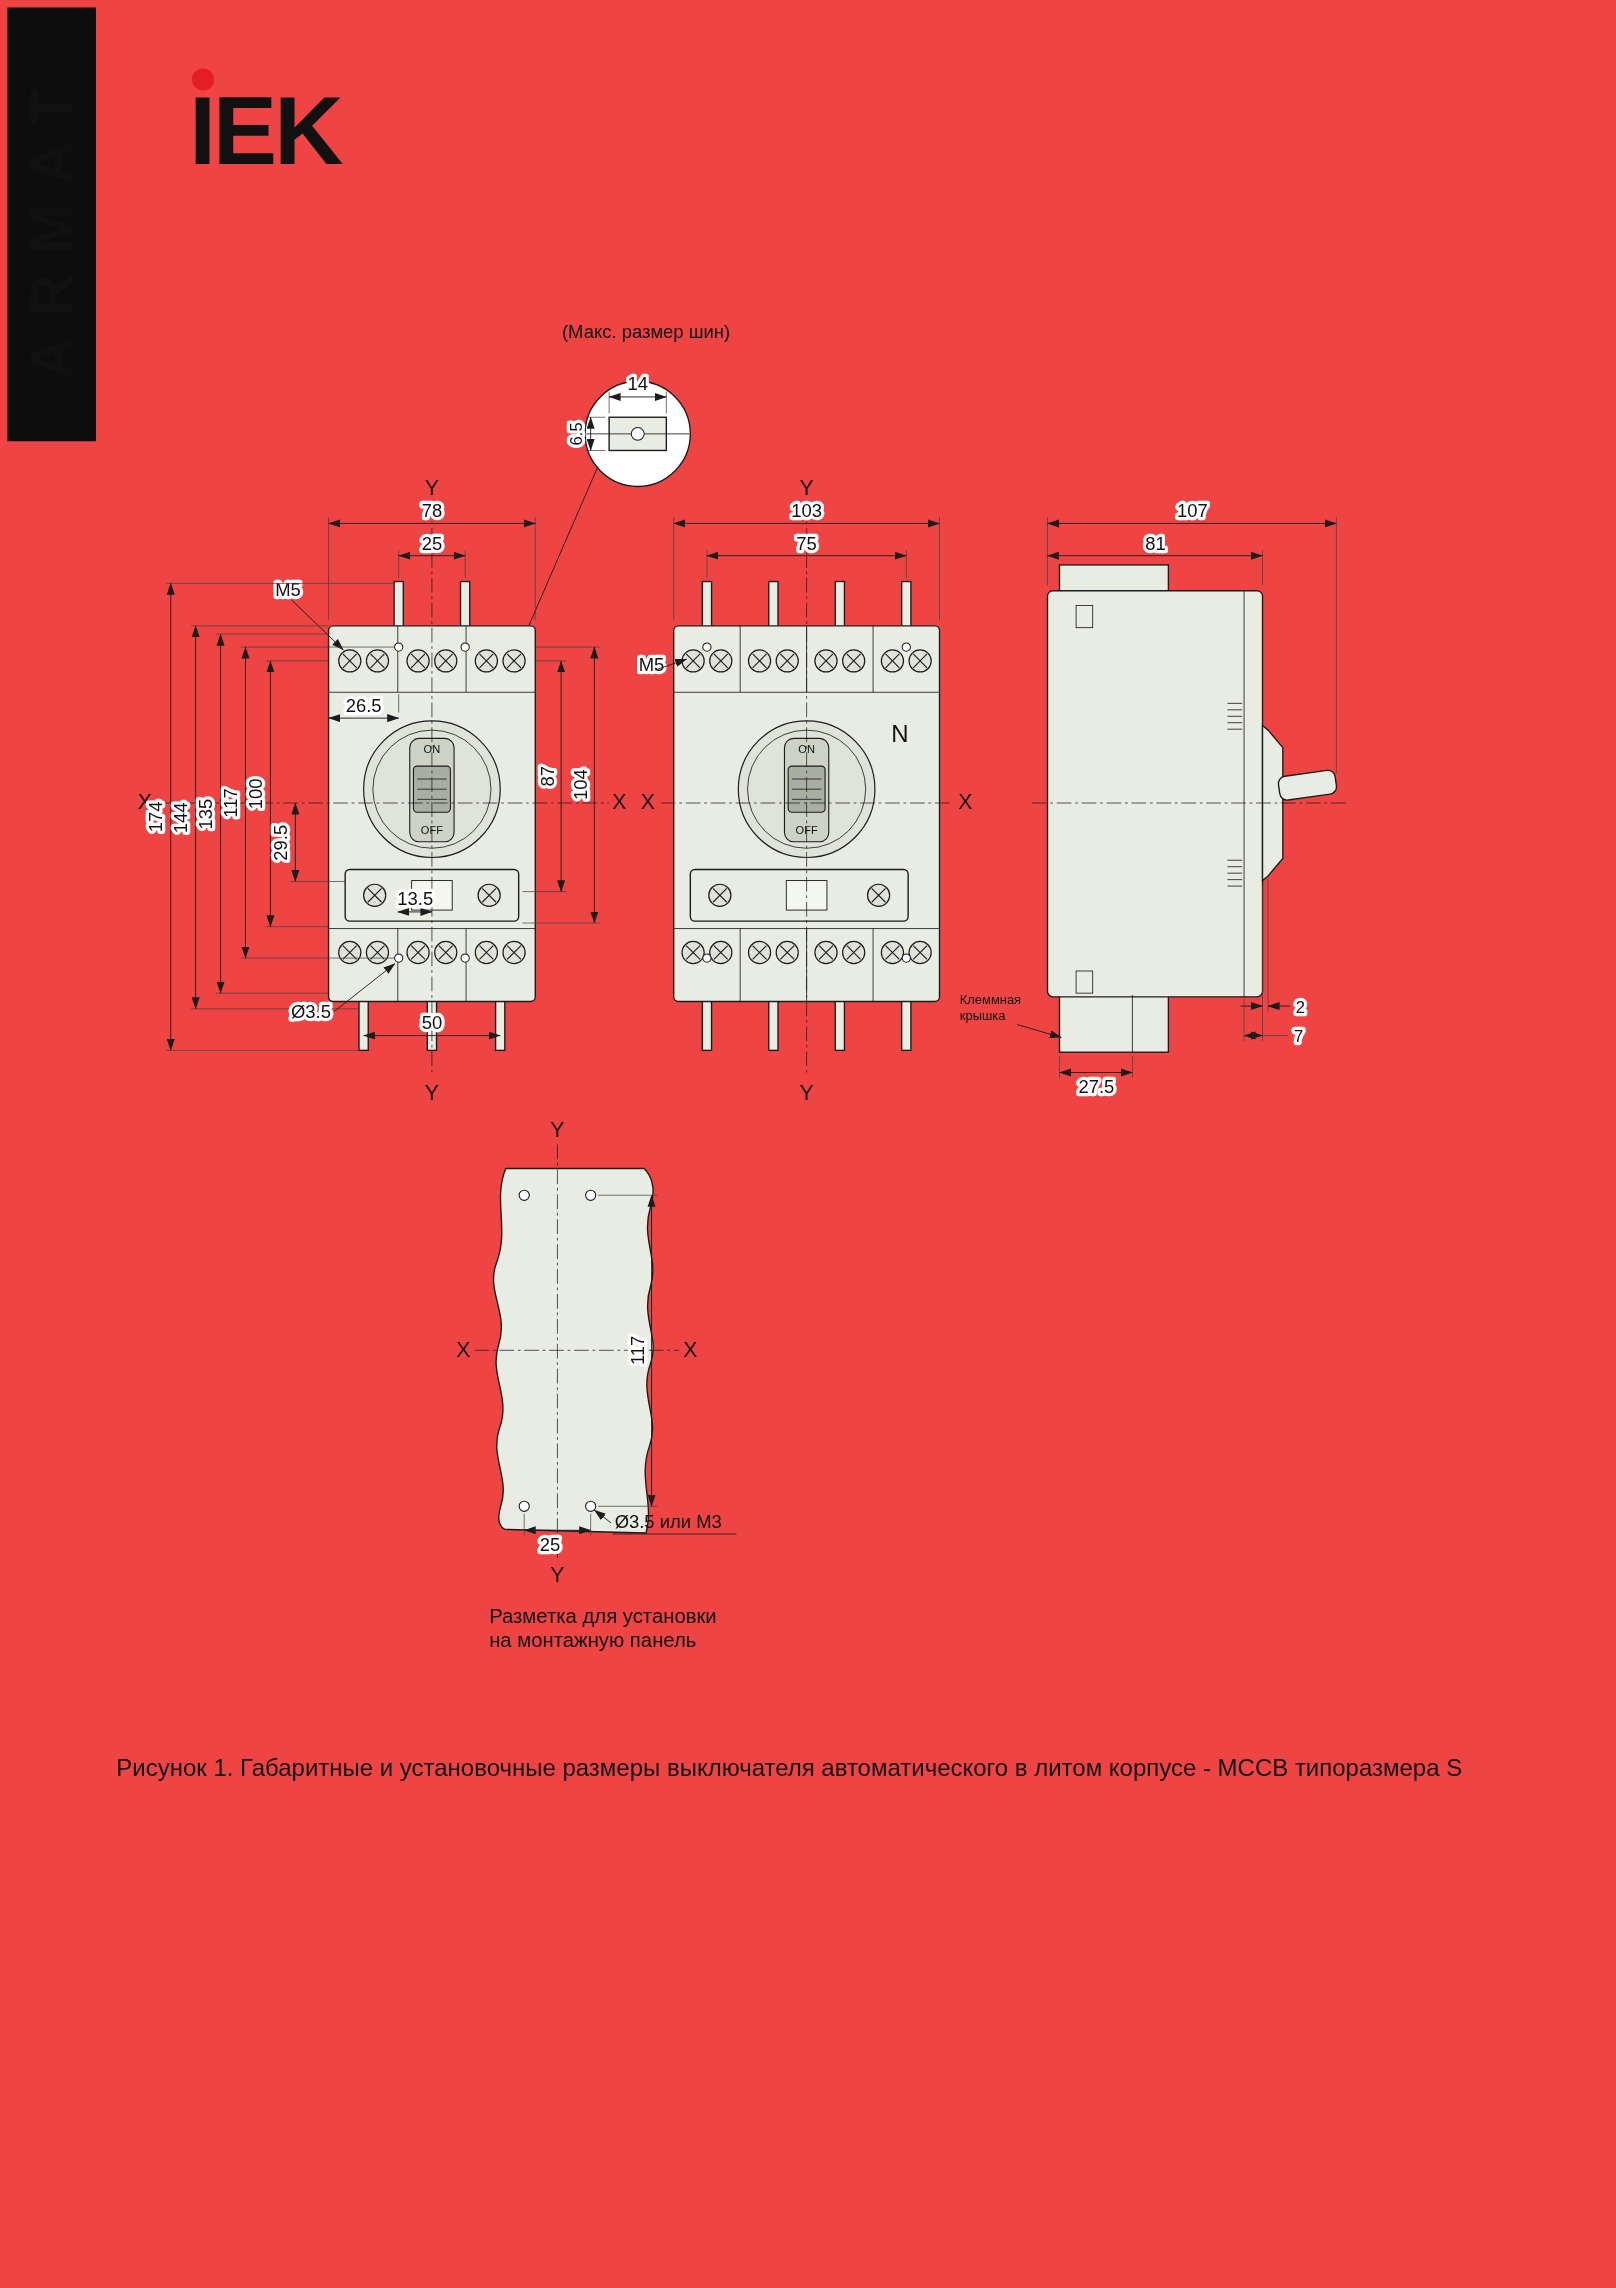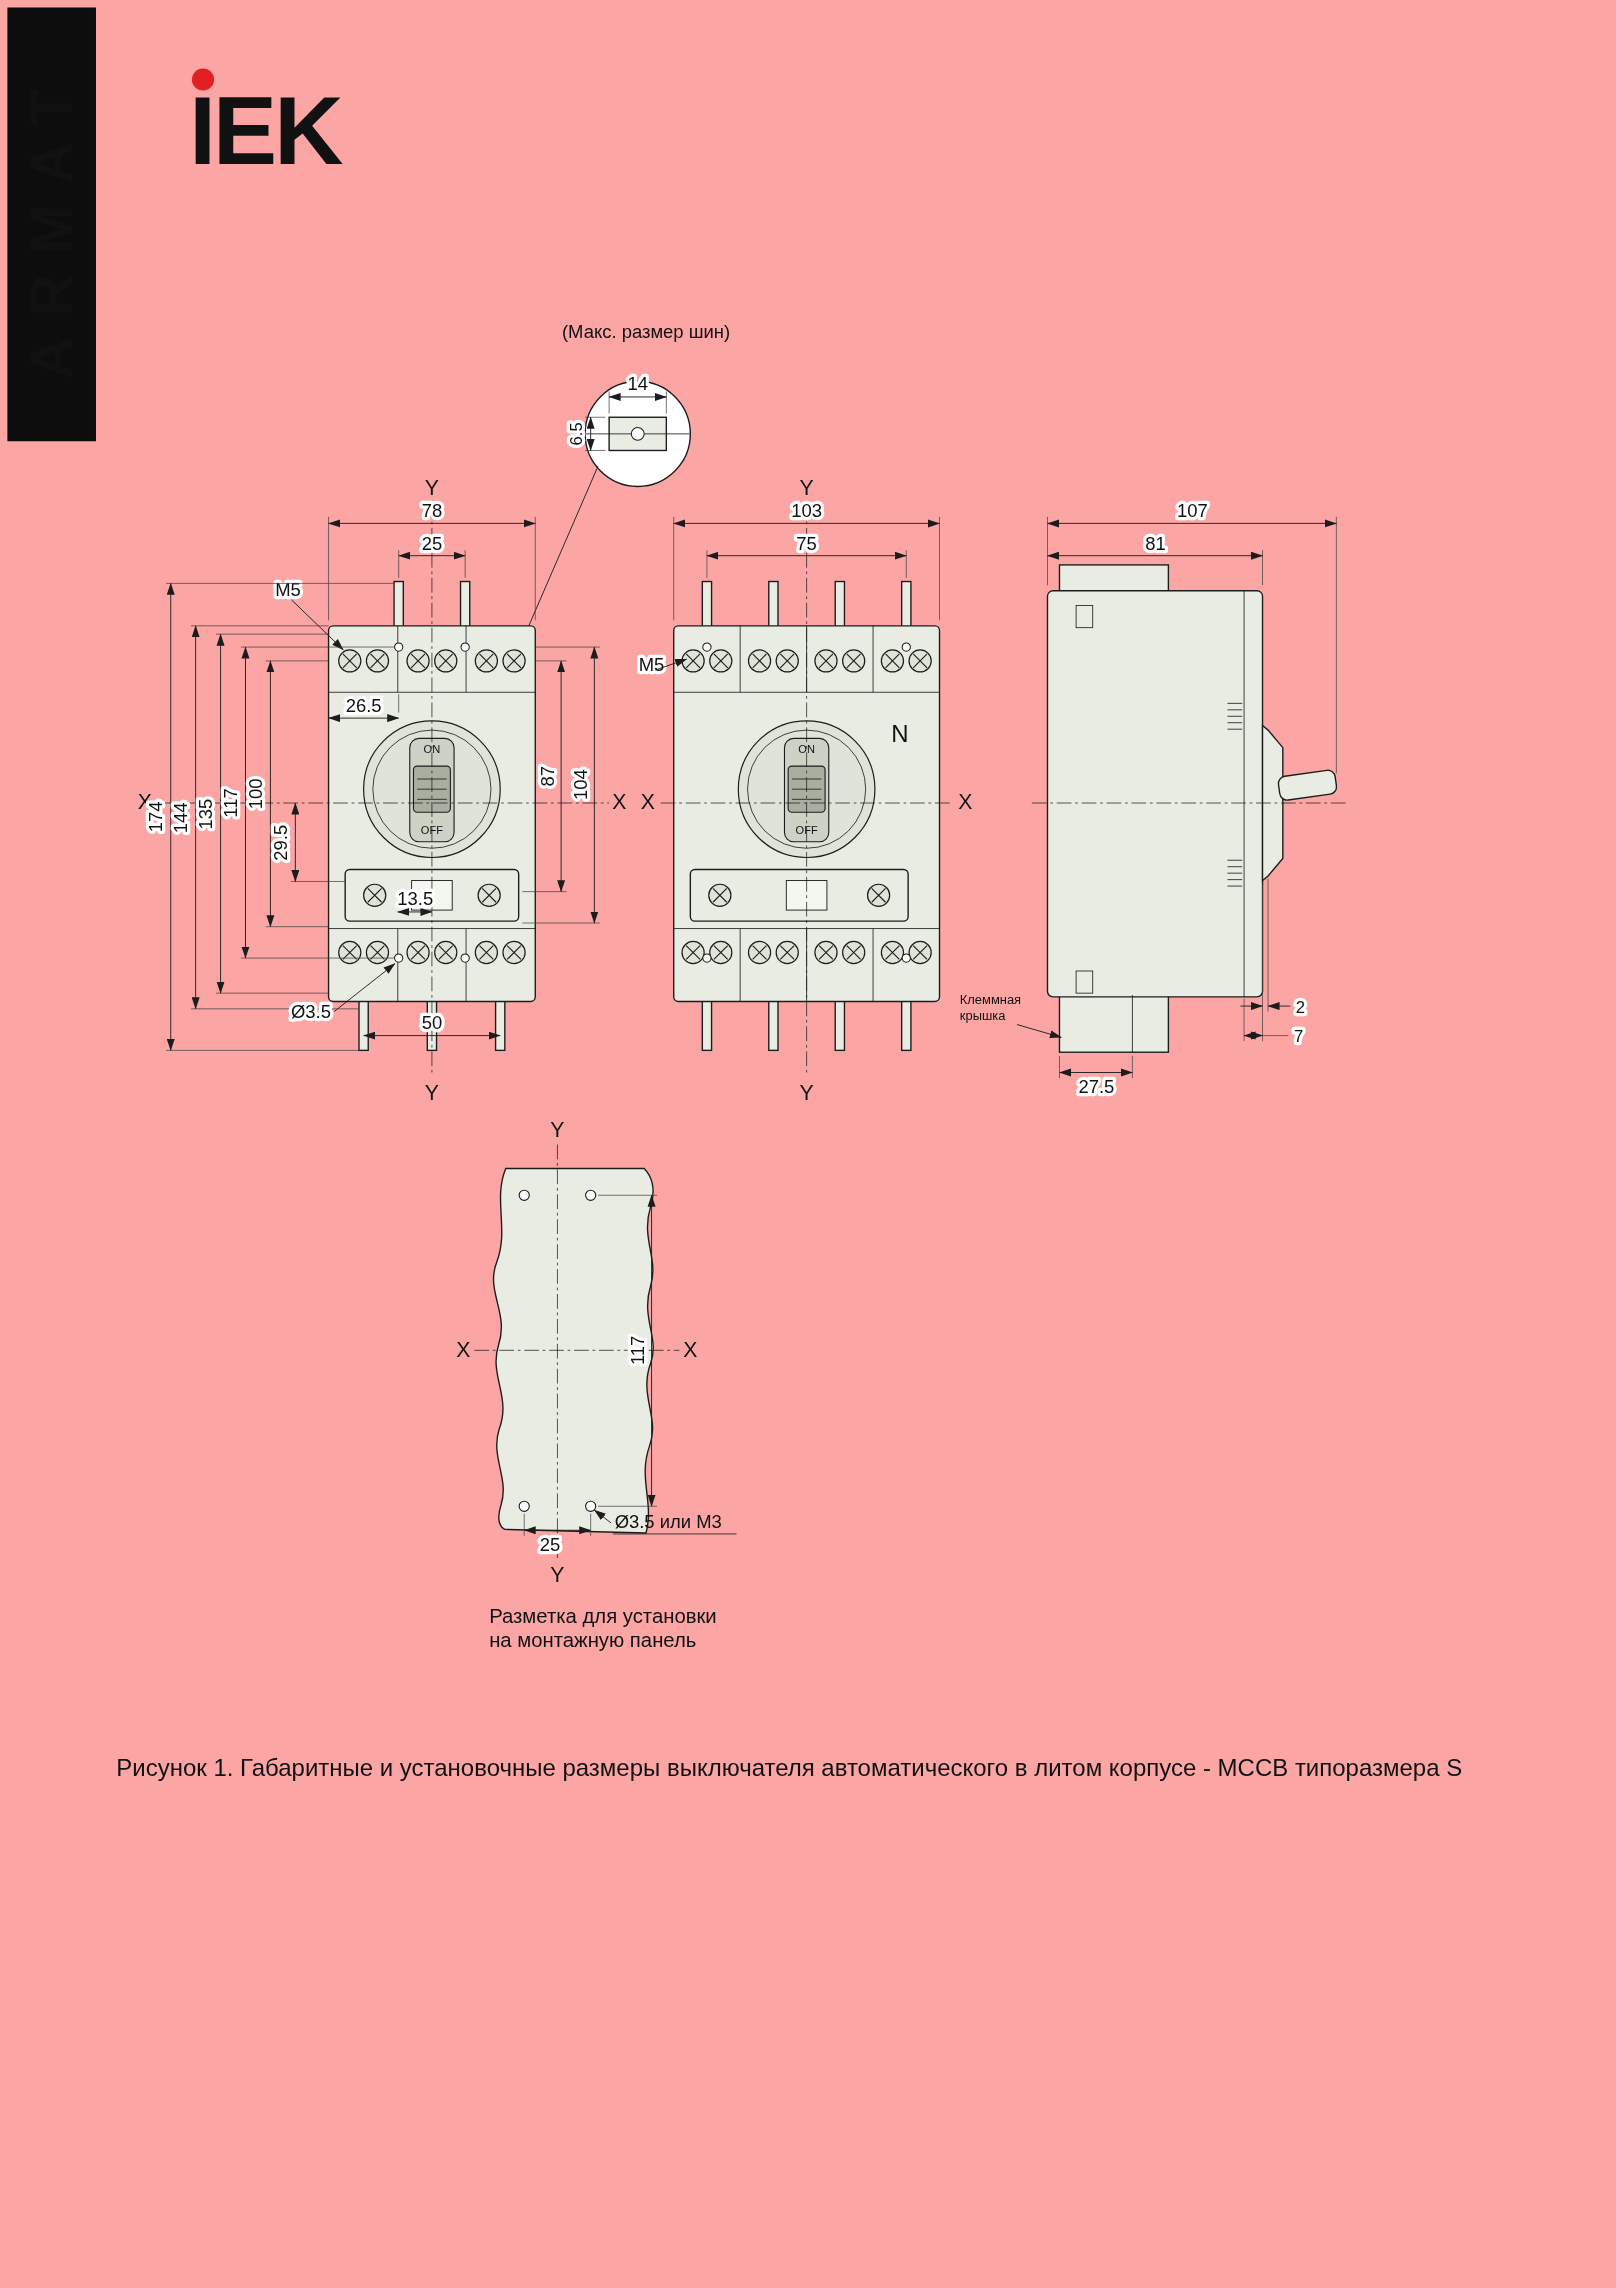--- a/index.html
+++ b/index.html
@@ -1,16 +1,16 @@
 <!DOCTYPE html>
 <html style="font-size:14.8px"><head>
 <meta charset="utf-8">
 <style>
   html,body { margin:0; padding:0; background:#ffffff; }
-  .page { position:relative; width:1616px; height:2289px; background:#fca5a5; overflow:hidden; }
+  .page { position:relative; width:1616px; height:2289px; background:#ef4444; overflow:hidden; }
   svg { display:block; }
   .fillbody { fill:#e9ece2; stroke:#1c1c1c; stroke-width:1.5; }
   .fill2   { fill:#e0e4d8; stroke:#1c1c1c; stroke-width:1.3; }
   .recess  { fill:#cdd2c4; stroke:#1c1c1c; stroke-width:1.2; }
   .handle  { fill:#a9aea0; stroke:#1c1c1c; stroke-width:1.2; }
   .window  { fill:#f4f6f0; stroke:#1c1c1c; stroke-width:1; }
   .thin  { stroke:#1c1c1c; stroke-width:0.9; fill:none; }
   .ext   { stroke:#444444; stroke-width:0.8; fill:none; }
   .dimln { stroke:#1c1c1c; stroke-width:1; fill:none; }
   .lead  { stroke:#1c1c1c; stroke-width:1; fill:none; }

